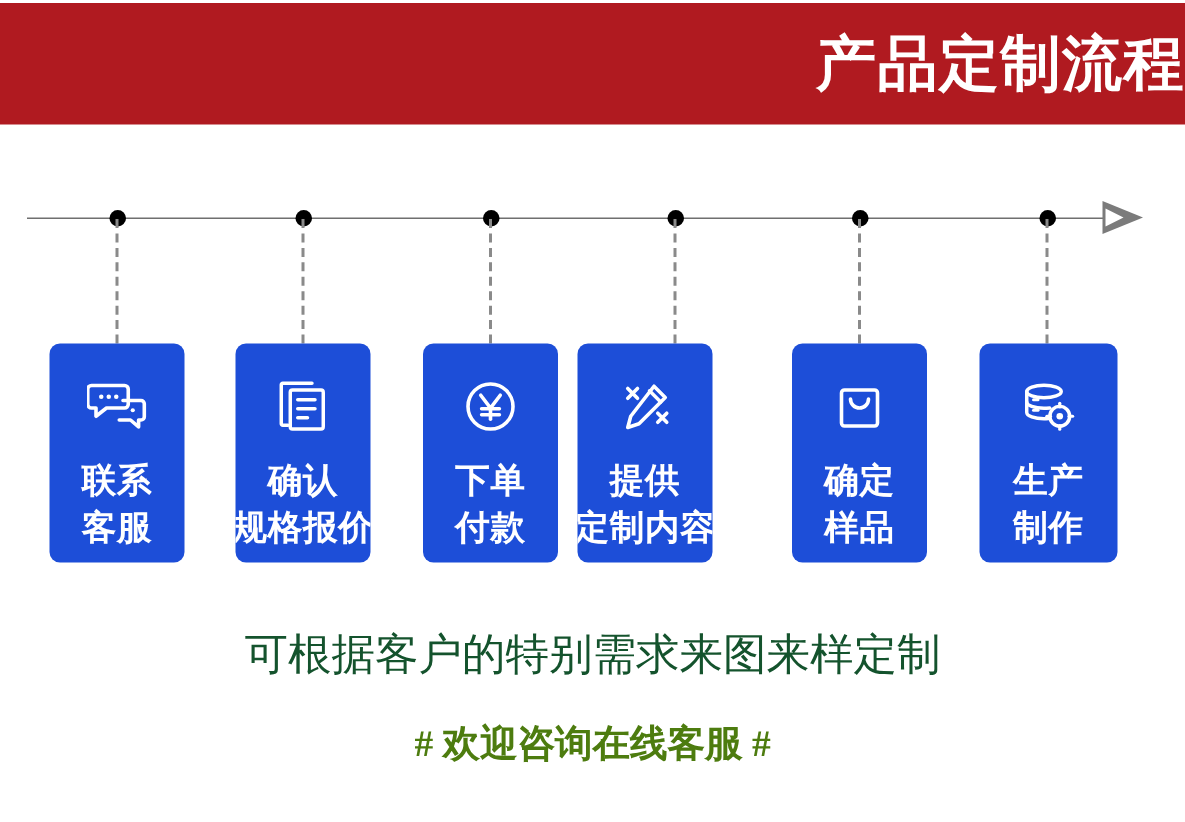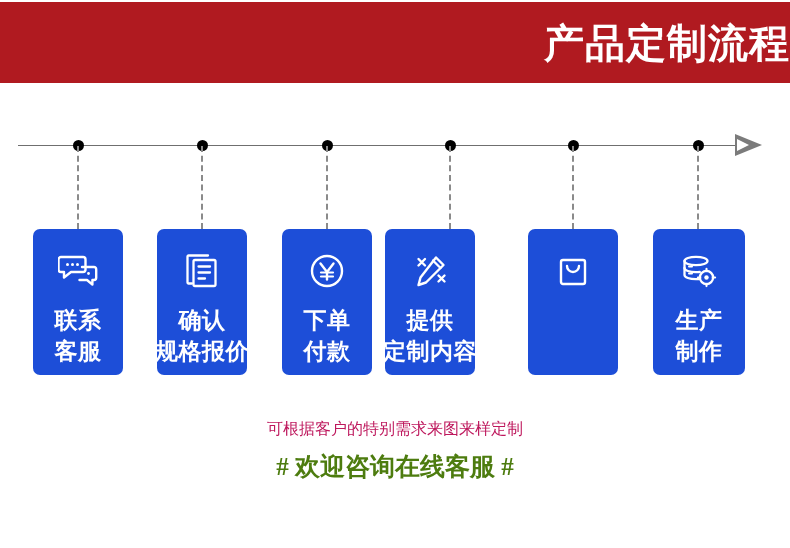--- a/index.html
+++ b/index.html
@@ -141,24 +141,24 @@
 
   
   .footer {
     position: absolute;
     left: 0;
     top: 418px;
     width: 790px;
     text-align: center;
   }
   .footer-line1 {
-    color: #be185d;
-    font-size: 16px;
+    color: #14532d;
+    font-size: 29px;
     line-height: 1.35;
-    margin-bottom: 10px;
+    margin-bottom: 23px;
     white-space: nowrap;
   }
   .footer-line2 {
     color: #4d7c0f;
     font-size: 25px;
     font-weight: bold;
     line-height: 1.35;
     white-space: nowrap;
     font-family: Liberation Serif, serif;
   }
@@ -255,20 +255,24 @@
         <span>定制内容</span>
       </div>
     </div>
 
     <div class="card" style="left:528px;width:90px">
       <div class="card-icon">
         <svg width="34" height="36" viewBox="0 0 34 36">
           <rect x="5" y="7" width="24" height="24" rx="2" fill="none" stroke="#ffffff" stroke-width="2.4"></rect>
           <path d="M11 13 a6 6 0 0 0 12 0" fill="none" stroke="#ffffff" stroke-width="2.4" stroke-linecap="round"></path>
         </svg>
+      </div>
+      <div class="card-label">
+        <span>确定</span><br>
+        <span>样品</span>
       </div>
     </div>
 
     <div class="card" style="left:653px;width:92px">
       <div class="card-icon">
         <svg width="36" height="36" viewBox="0 0 36 36">
           <ellipse cx="15" cy="8" rx="11.5" ry="4.2" fill="none" stroke="#ffffff" stroke-width="2.3"></ellipse>
           <path d="M3.5 8 v7 c0 2.3 5.1 4.2 11.5 4.2 c1.3 0 2.6 -0.1 3.8 -0.2" fill="none" stroke="#ffffff" stroke-width="2.3" stroke-linecap="round"></path>
           <path d="M3.5 15 v7 c0 2.3 5.1 4.2 11.5 4.2 c1.0 0 2.0 -0.05 2.9 -0.13" fill="none" stroke="#ffffff" stroke-width="2.3" stroke-linecap="round"></path>
           <line x1="8" y1="13.5" x2="11" y2="13.5" stroke="#ffffff" stroke-width="2" stroke-linecap="round"></line>

